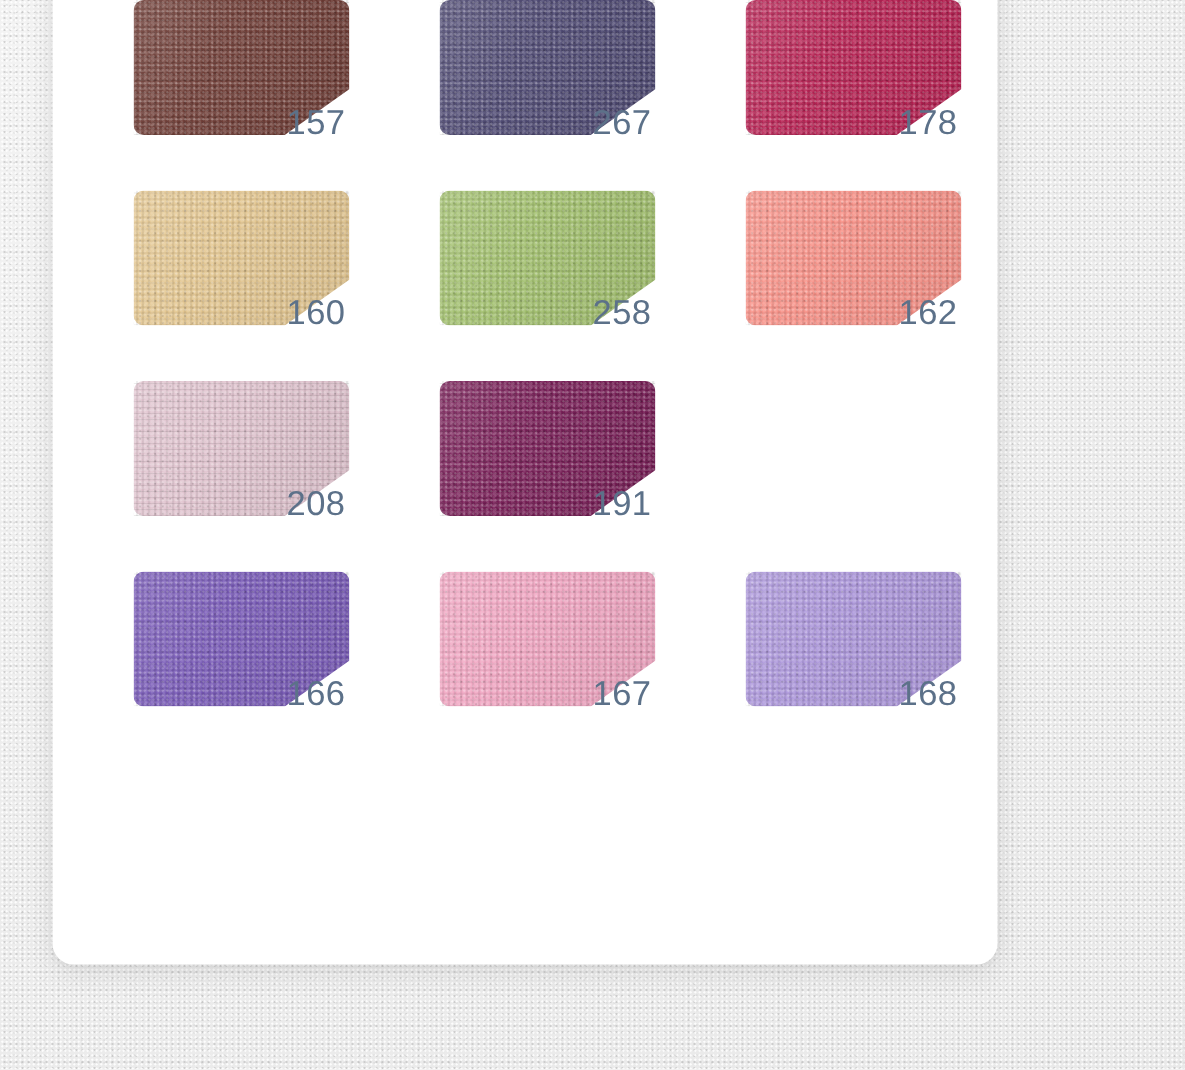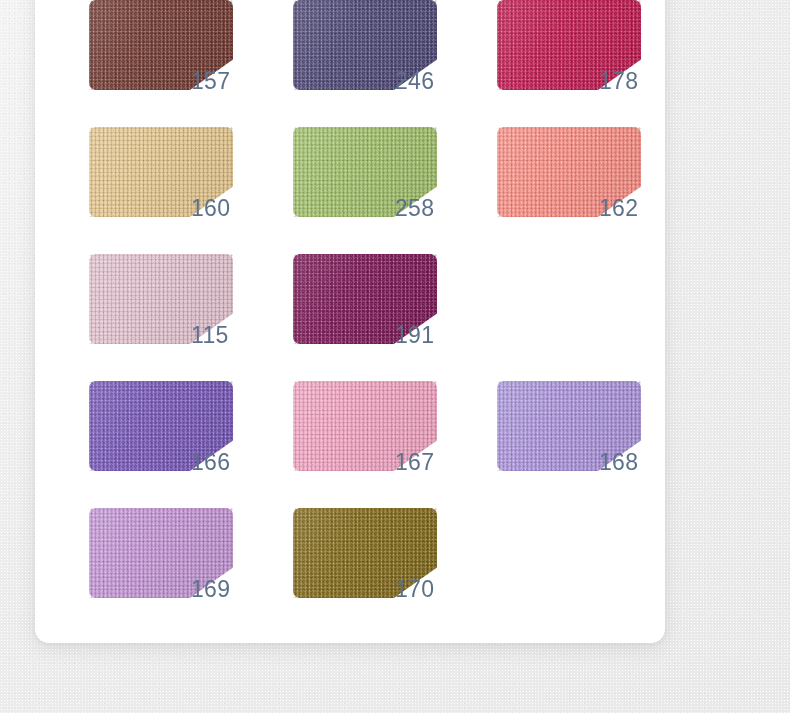--- a/index.html
+++ b/index.html
@@ -144,21 +144,21 @@
           <div class="weave"></div>
           <div class="sheen"></div>
         </div>
         <div class="swatch-number" style="color: rgb(92, 113, 137);">157</div>
       </div>
       <div class="swatch-cell">
         <div class="swatch-chip" style="background-color: rgb(75, 70, 112);">
           <div class="weave"></div>
           <div class="sheen"></div>
         </div>
-        <div class="swatch-number" style="color: rgb(92, 113, 137);">246</div>
+        <div class="swatch-number" style="color: rgb(92, 113, 137);">267</div>
       </div>
       <div class="swatch-cell">
         <div class="swatch-chip" style="background-color: rgb(181, 29, 79);">
           <div class="weave"></div>
           <div class="sheen"></div>
         </div>
         <div class="swatch-number" style="color: rgb(92, 113, 137);">178</div>
       </div>
     </div>
 
@@ -185,21 +185,21 @@
         <div class="swatch-number" style="color: rgb(92, 113, 137);">162</div>
       </div>
     </div>
 
     <div class="swatch-row">
       <div class="swatch-cell">
         <div class="swatch-chip" style="background-color: rgb(223, 194, 205);">
           <div class="weave"></div>
           <div class="sheen"></div>
         </div>
-        <div class="swatch-number" style="color: rgb(92, 113, 137);">115</div>
+        <div class="swatch-number" style="color: rgb(92, 113, 137);">208</div>
       </div>
       <div class="swatch-cell">
         <div class="swatch-chip" style="background-color: rgb(117, 26, 83);">
           <div class="weave"></div>
           <div class="sheen"></div>
         </div>
         <div class="swatch-number" style="color: rgb(92, 113, 137);">191</div>
       </div>
     </div>
 
@@ -220,35 +220,15 @@
       </div>
       <div class="swatch-cell">
         <div class="swatch-chip" style="background-color: rgb(169, 147, 217);">
           <div class="weave"></div>
           <div class="sheen"></div>
         </div>
         <div class="swatch-number" style="color: rgb(92, 113, 137);">168</div>
       </div>
     </div>
 
-    <div class="swatch-row">
-      <div class="swatch-cell">
-        <div class="swatch-chip" style="background-color: rgb(191, 150, 207);">
-          <div class="weave"></div>
-          <div class="sheen"></div>
-        </div>
-        <div class="swatch-number" style="color: rgb(92, 113, 137);">169</div>
-      </div>
-      <div class="swatch-cell">
-        <div class="swatch-chip" style="background-color: rgb(126, 104, 32);">
-          <div class="weave"></div>
-          <div class="sheen"></div>
-        </div>
-        <div class="swatch-number" style="color: rgb(92, 113, 137);">170</div>
-      </div>
-      <div class="swatch-cell is-empty">
-        
-        
-      </div>
-    </div>
 
   </div>
 </div>
 
 </body></html>

